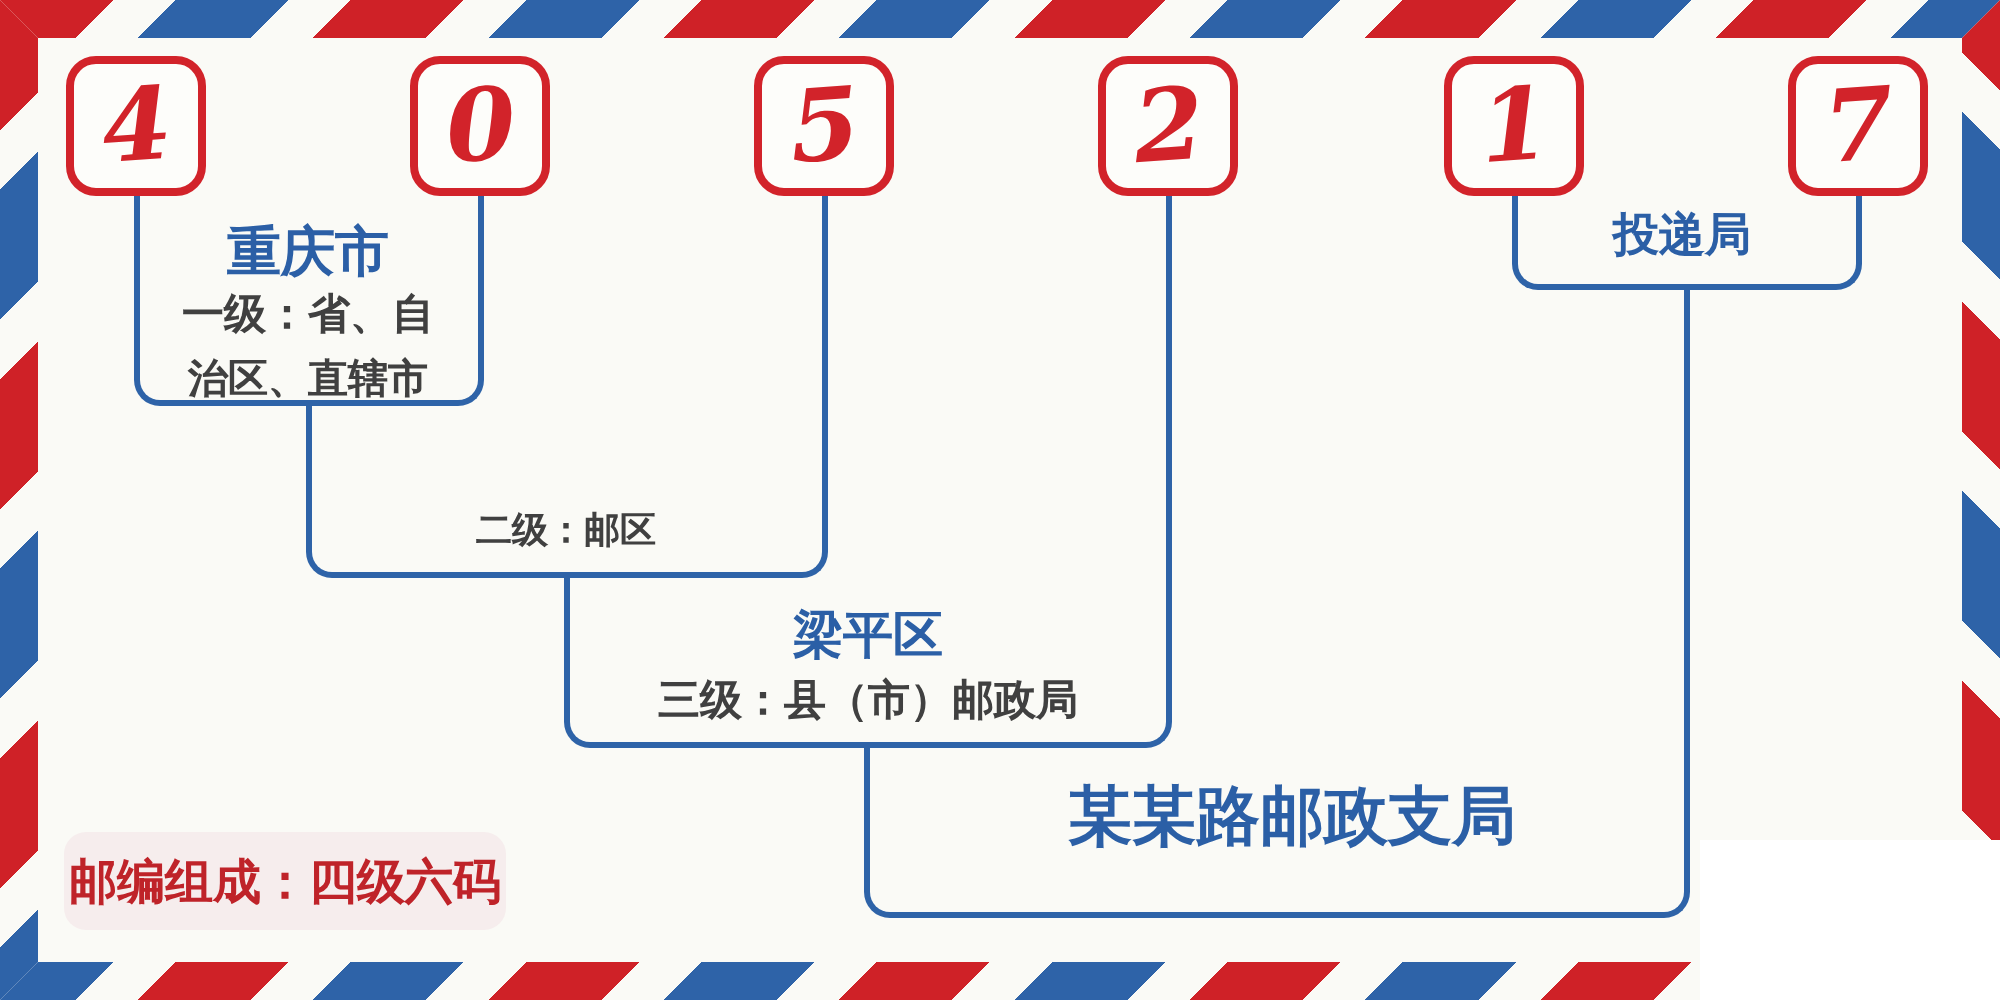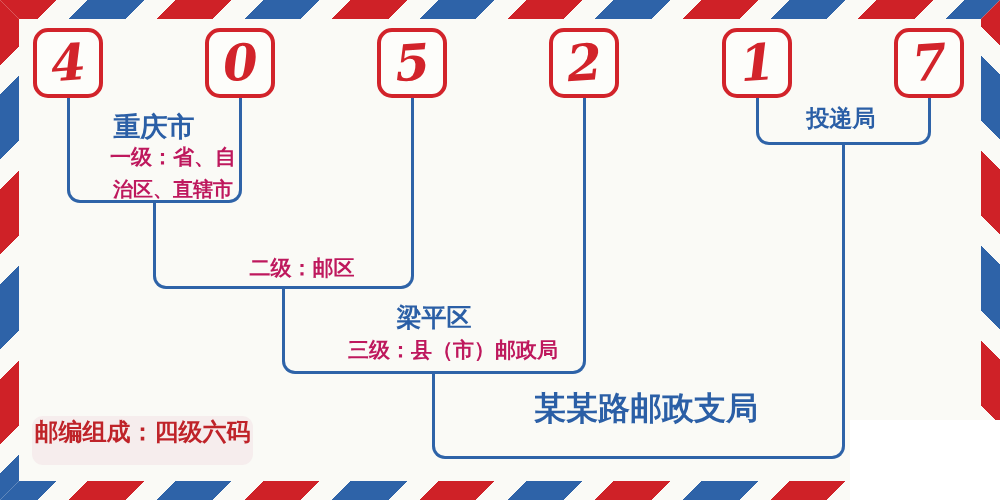--- a/index.html
+++ b/index.html
@@ -67,25 +67,25 @@
     z-index:1;
   }
   
   .lbl{
     position:absolute;white-space:nowrap;z-index:4;
     transform:translateX(-50%);
     font-weight:bold;line-height:1.15;
     font-family:"DejaVu Serif","Liberation Serif",serif;
   }
   .lbl-blue{color:#2b5fa6;text-align:right;}
-  .lbl-red{color:#be185d;font-family:"DejaVu Sans","Liberation Sans",sans-serif;margin-left:19px;}
+  .lbl-red{color:#404040;font-family:"DejaVu Sans","Liberation Sans",sans-serif;}
   .badge{
     position:absolute;left:32px;top:416px;width:221px;height:49px;
     background:#f6eded;border-radius:11px;
-    display:flex;align-items:flex-start;justify-content:center;
+    display:flex;align-items:center;justify-content:center;
     z-index:4;
   }
   .badge-text{
     color:#bf2329;font-size:24px;font-weight:bold;white-space:nowrap;
     font-family:"DejaVu Serif","Liberation Serif",serif;
   }
 </style>
 </head>
 <body>
 
@@ -133,21 +133,21 @@
   <div class="vline" style="left:927.5px;top:97px;height:35px"></div>
   <div class="ubracket" style="left:755.5px;top:130px;width:175px"></div>
   <div class="vline" style="left:841.5px;top:144px;height:301px"></div>
 
   <div class="ubracket" style="left:431.5px;top:444px;width:413px"></div>
 
   <div class="lbl lbl-blue" style="left:154px;top:111px;font-size:27px">重庆市</div>
   <div class="lbl lbl-red" style="left:154px;top:145px;font-size:21px">一级：省、自</div>
   <div class="lbl lbl-red" style="left:154px;top:178px;font-size:20px">治区、直辖市</div>
 
-  <div class="lbl lbl-red" style="left:283px;top:256px;font-size:21px">二级：邮区</div>
+  <div class="lbl lbl-red" style="left:283px;top:256px;font-size:18px">二级：邮区</div>
 
   <div class="lbl lbl-blue" style="left:434px;top:304px;font-size:25px">梁平区</div>
   <div class="lbl lbl-red" style="left:434px;top:338px;font-size:21px">三级：县（市）邮政局</div>
 
   <div class="lbl lbl-blue" style="left:841px;top:105px;font-size:23px">投递局</div>
 
   <div class="lbl lbl-blue" style="left:646px;top:390px;font-size:32px">某某路邮政支局</div>
 
   <div class="badge">
     <span class="badge-text">邮编组成：四级六码</span>

